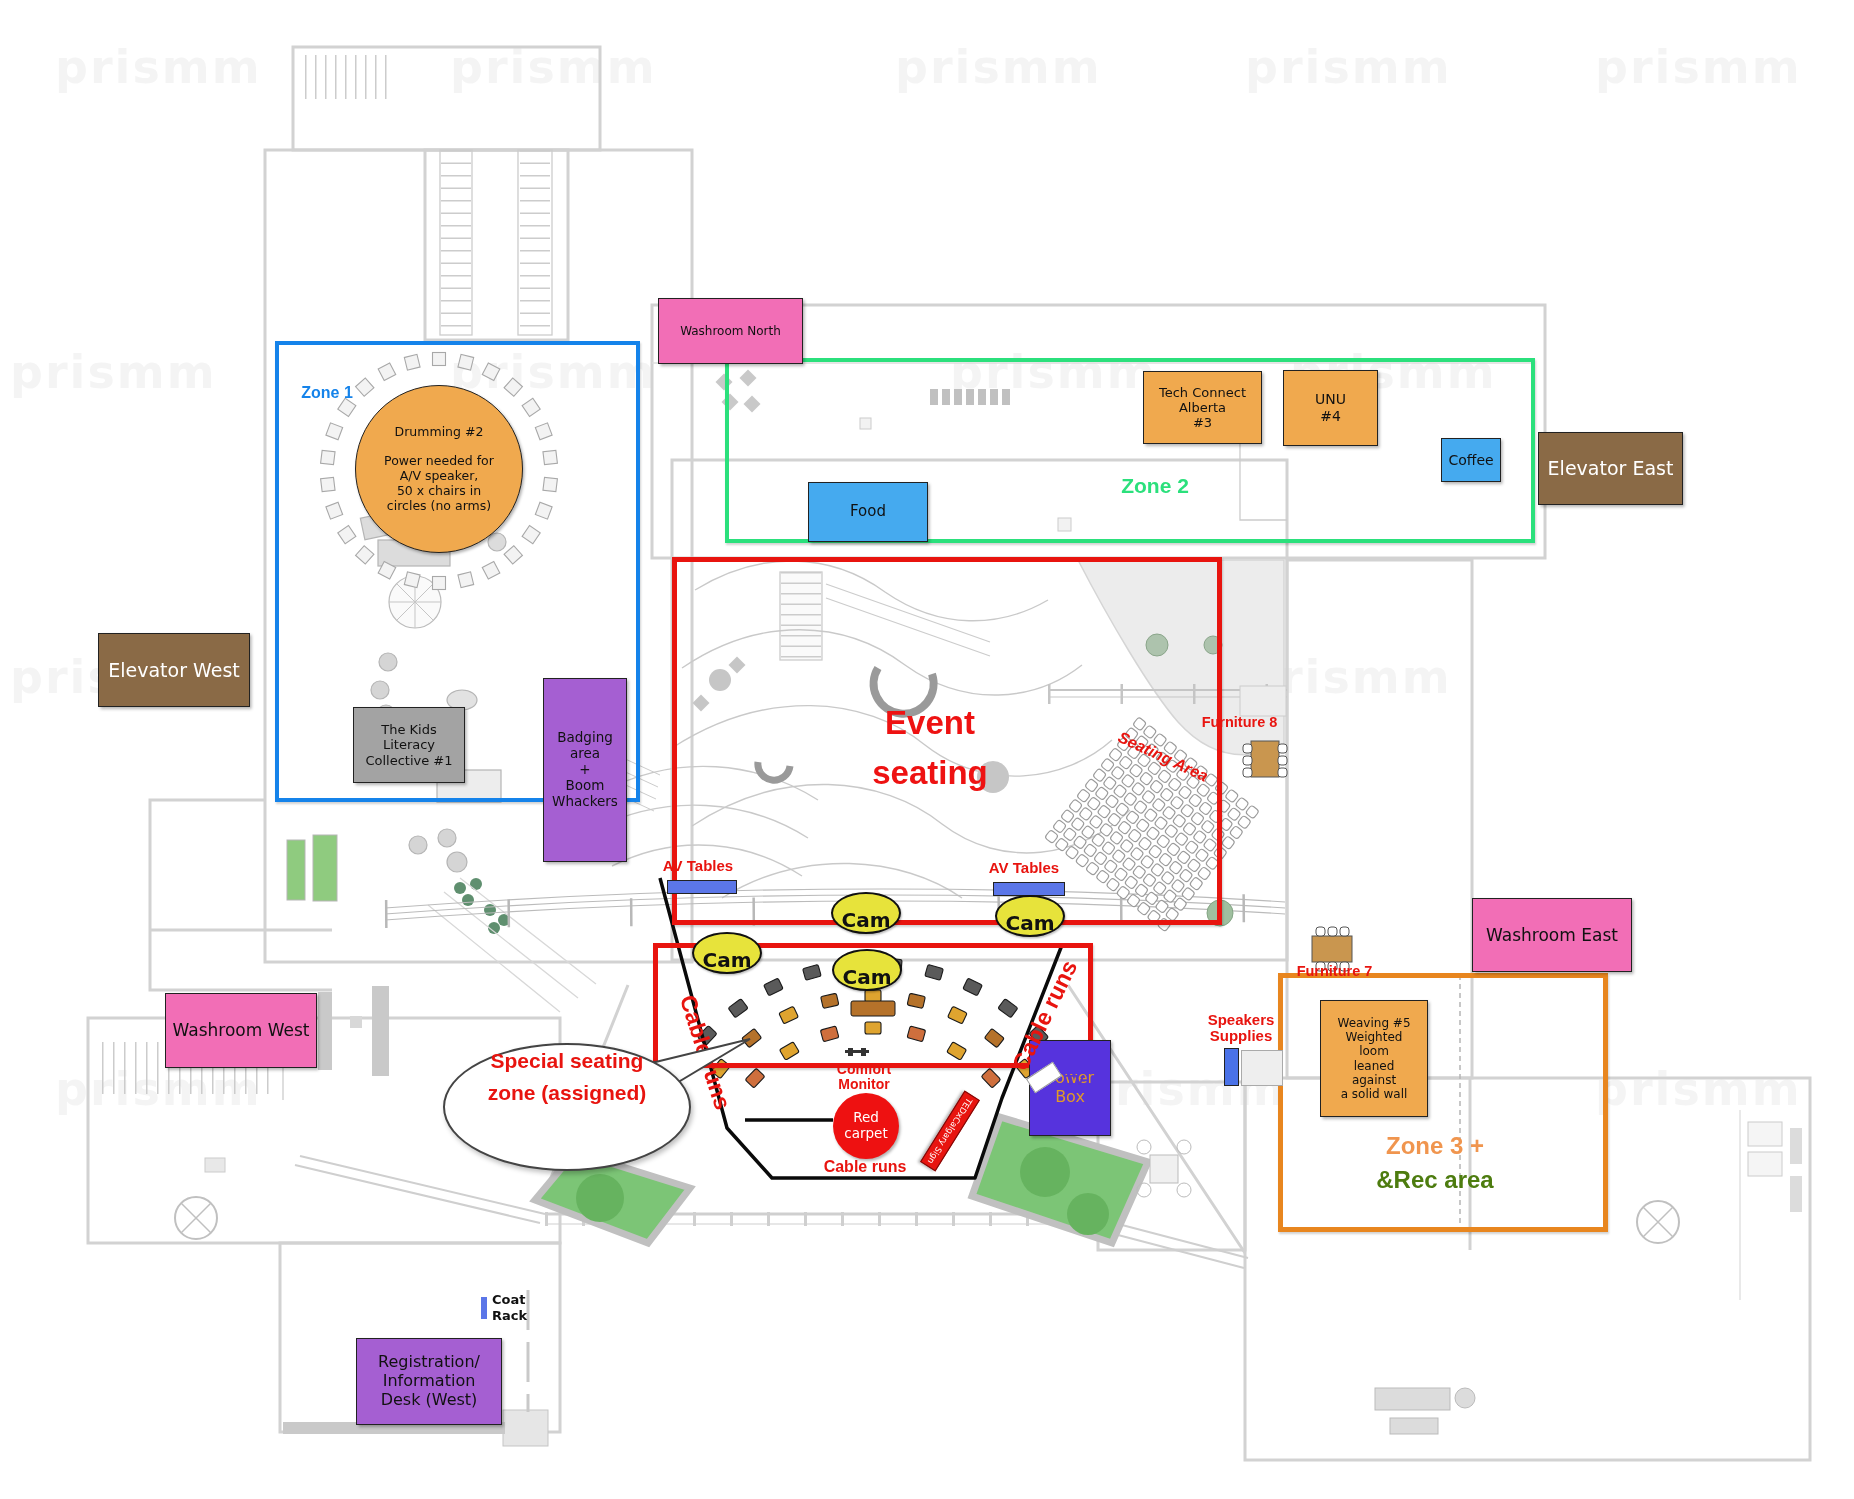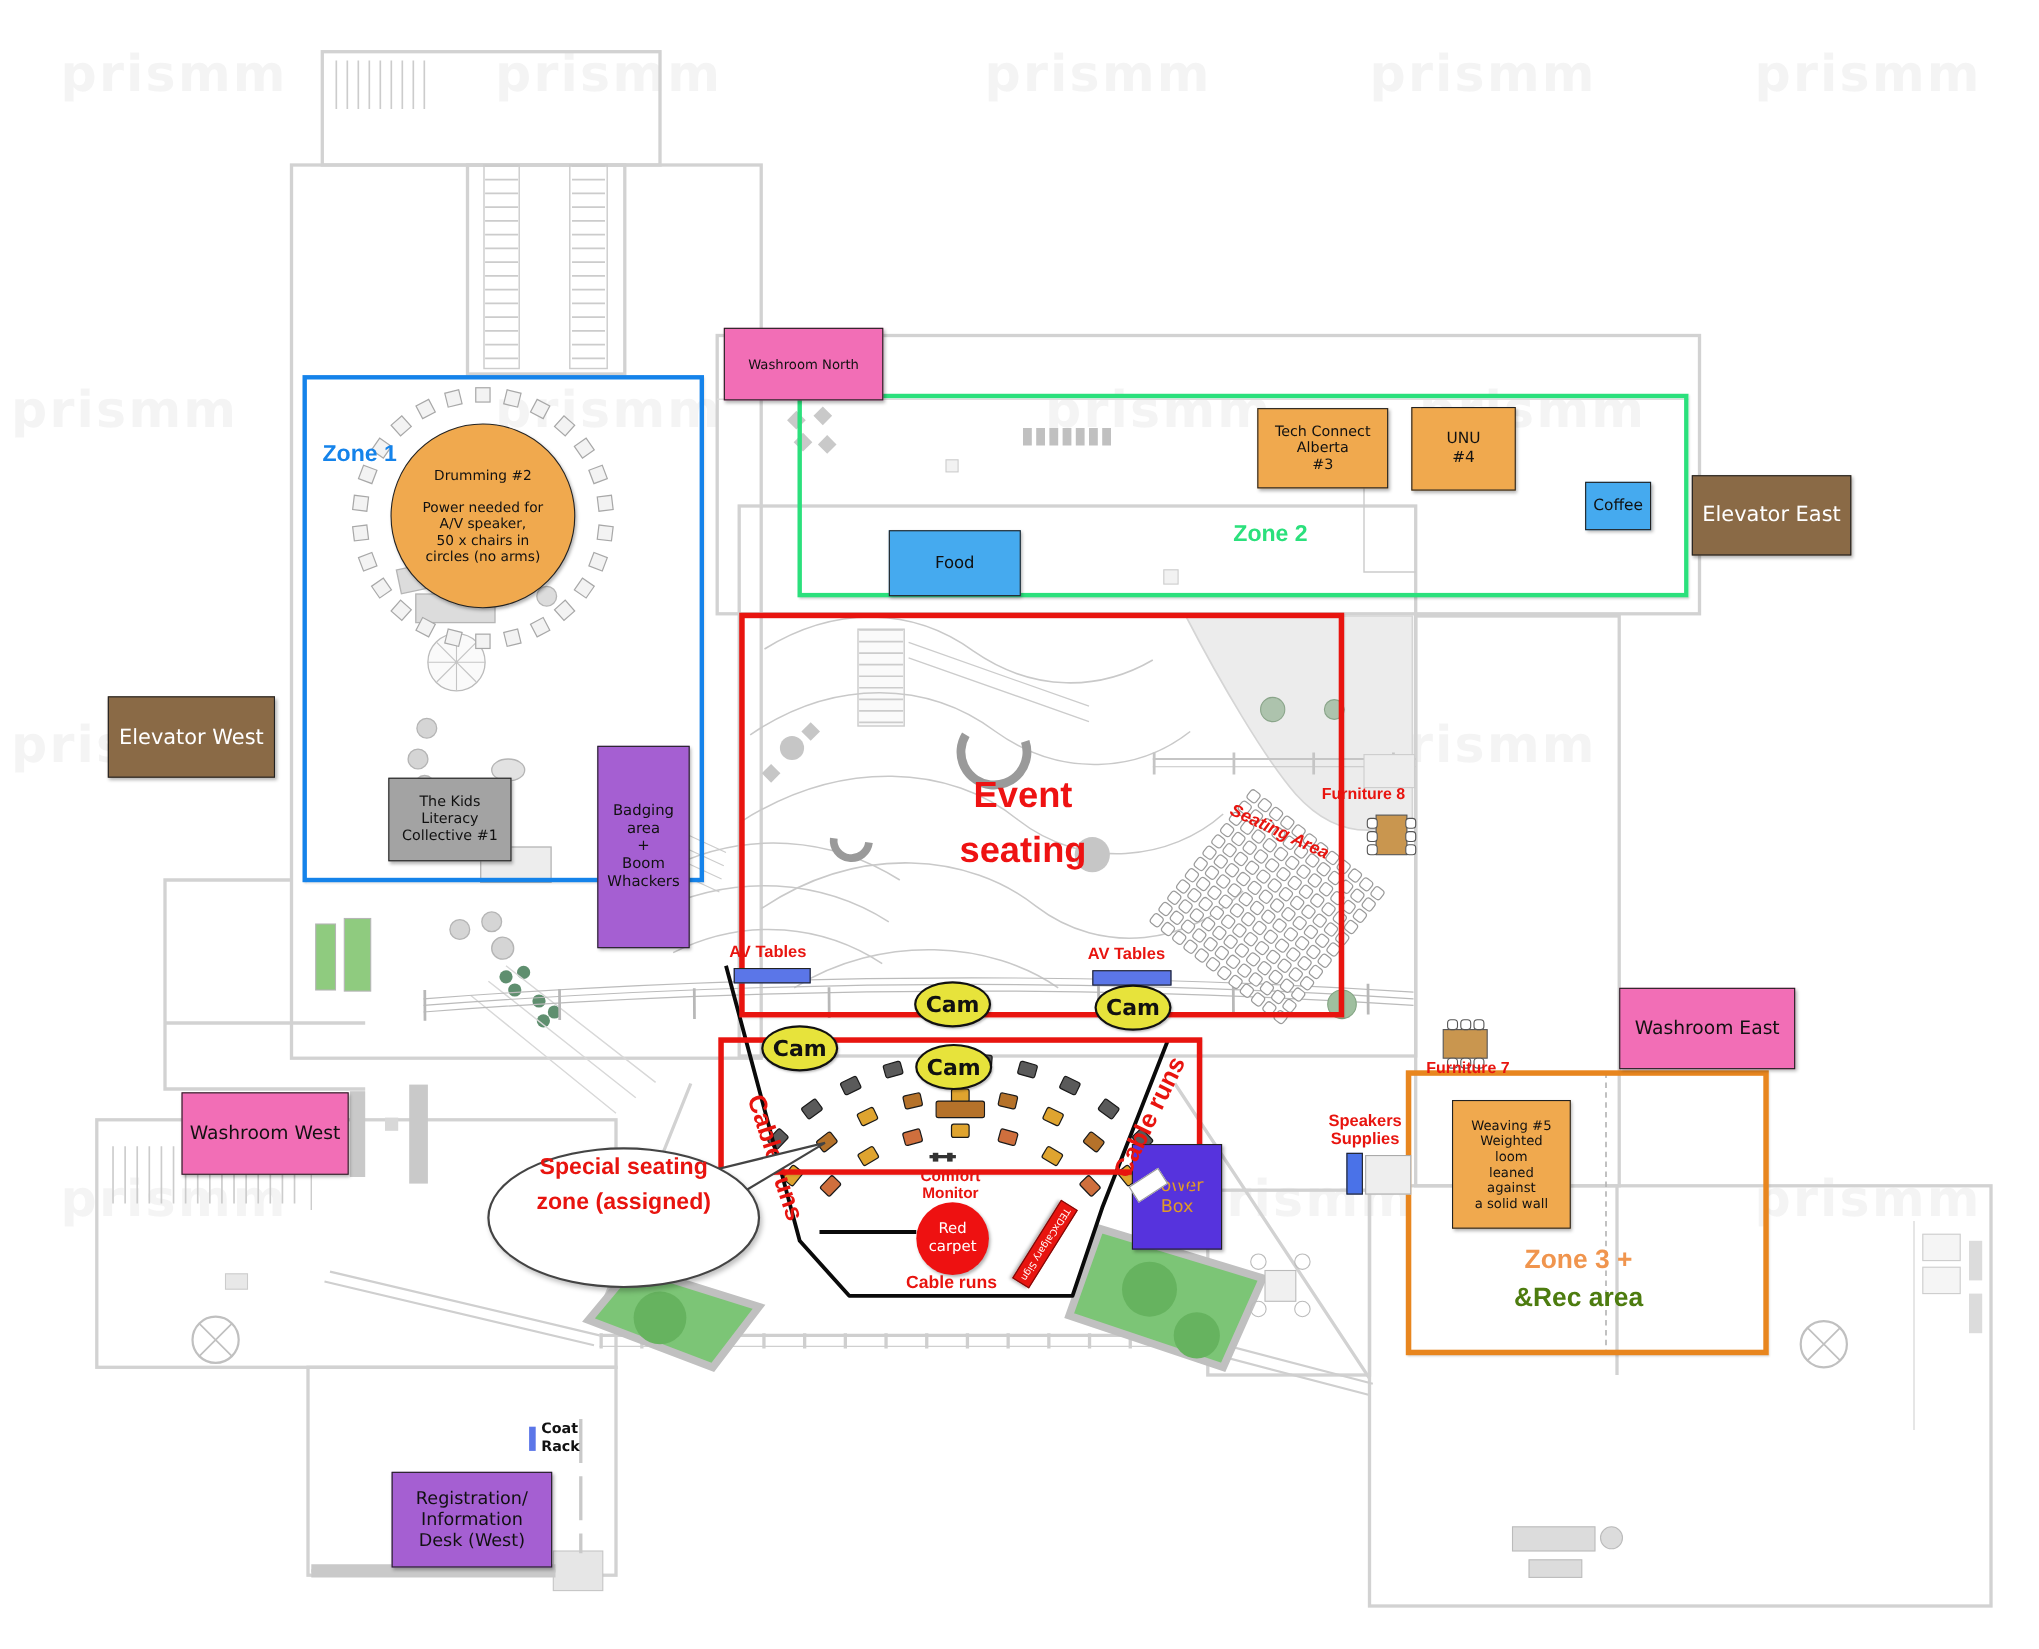--- a/index.html
+++ b/index.html
@@ -11,21 +11,21 @@
   .box{position:absolute;display:flex;align-items:center;justify-content:center;text-align:center;
        white-space:pre-line;border:1.6px solid #222;box-sizing:border-box;line-height:1.18;
        box-shadow:1.5px 2px 3px rgba(0,0,0,.3);z-index:3}
   .zrect{position:absolute;box-sizing:border-box;background:transparent;z-index:2;
          box-shadow:1px 1.5px 2px rgba(0,0,0,.18)}
   .zlabel{position:absolute;font-weight:bold;z-index:3;font-family:"Liberation Sans",sans-serif;
           text-align:center;white-space:pre-line}
   .rlabel{position:absolute;color:#e8140f;font-weight:bold;text-align:center;line-height:1.08;
           white-space:pre-line;z-index:3;font-family:"Liberation Sans",sans-serif}
   .cam{position:absolute;background:#e7e33b;border:2px solid #111;border-radius:50%;
-       display:flex;align-items:center;justify-content:center;font-weight:bold;font-size:20px;
+       display:flex;align-items:flex-end;justify-content:center;font-weight:bold;font-size:20px;
        z-index:4;box-shadow:1px 1.5px 2px rgba(0,0,0,.25)}
   .avbar{position:absolute;background:#5b76e8;border:1.5px solid #222;box-sizing:border-box;z-index:3}
   .bubble{position:absolute;background:#fff;border:2px solid #444;border-radius:50%;z-index:6;
           display:flex;align-items:flex-start;justify-content:center;text-align:center;
           box-shadow:2px 3px 5px rgba(0,0,0,.25)}
   .bubble-text{color:#e8140f;font-weight:bold;font-size:21px;line-height:1.5;white-space:pre-line;
           font-family:"Liberation Sans",sans-serif}
   .barbell{position:absolute;width:24px;height:3px;background:#333;z-index:3}
   .barbell::before,.barbell::after{content:"";position:absolute;top:-2.5px;width:5px;height:8px;background:#333}
   .barbell::before{left:3px}.barbell::after{right:3px}
@@ -433,21 +433,21 @@
     <path d="M745,1120 H833"></path>
   </g>
 </svg>
 
 <div class="zrect" style="left:275px;top:341px;width:365px;height:461px;border:4px solid #1583ea"></div>
 <div class="zrect" style="left:725px;top:358px;width:810px;height:185px;border:4px solid #2be07c"></div>
 <div class="zrect" style="left:672px;top:557px;width:550px;height:368px;border:5px solid #e8140f"></div>
 <div class="zrect" style="left:653px;top:943px;width:440px;height:125px;border:5px solid #e8140f"></div>
 <div class="zrect" style="left:1278px;top:973px;width:330px;height:259px;border:5px solid #e8861f"></div>
 
-<div class="zlabel" style="left:282px;top:401px;width:90px;font-size:21px;color:#1583ea">Zone 1</div>
+<div class="zlabel" style="left:282px;top:384px;width:90px;font-size:16px;color:#1583ea">Zone 1</div>
 <div class="zlabel" style="left:1095px;top:474px;width:120px;font-size:21px;color:#2be07c">Zone 2</div>
 <div class="zlabel" style="left:1360px;top:1132px;width:150px;font-size:24px;color:#f0954e">Zone 3 +</div>
 <div class="zlabel" style="left:1355px;top:1166px;width:160px;font-size:24px;color:#4d7c0f">&amp;Rec area</div>
 
 <div class="box" style="left:658px;top:298px;width:145px;height:66px;background:#f26eb6;font-size:12px">Washroom North</div>
 <div class="box" style="left:165px;top:993px;width:152px;height:75px;background:#f26eb6;font-size:17px">Washroom West</div>
 <div class="box" style="left:1472px;top:898px;width:160px;height:74px;background:#f26eb6;font-size:17px">Washroom East</div>
 <div class="box" style="left:98px;top:633px;width:152px;height:74px;background:#8a6a46;color:#fff;font-size:19px">Elevator West</div>
 <div class="box" style="left:1538px;top:432px;width:145px;height:73px;background:#8a6a46;color:#fff;font-size:19px">Elevator East</div>
 <div class="box" style="left:356px;top:1338px;width:146px;height:87px;background:#a55fd2;font-size:16px">Registration/

